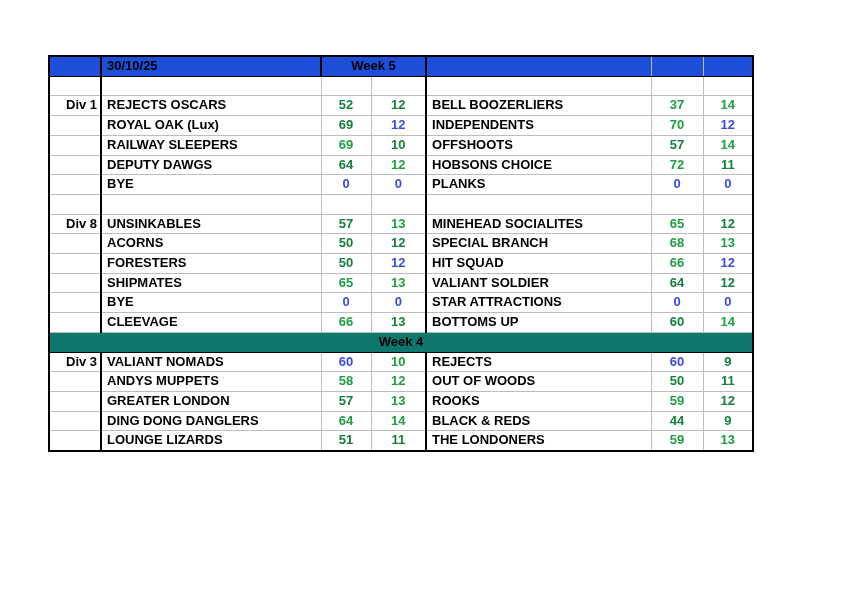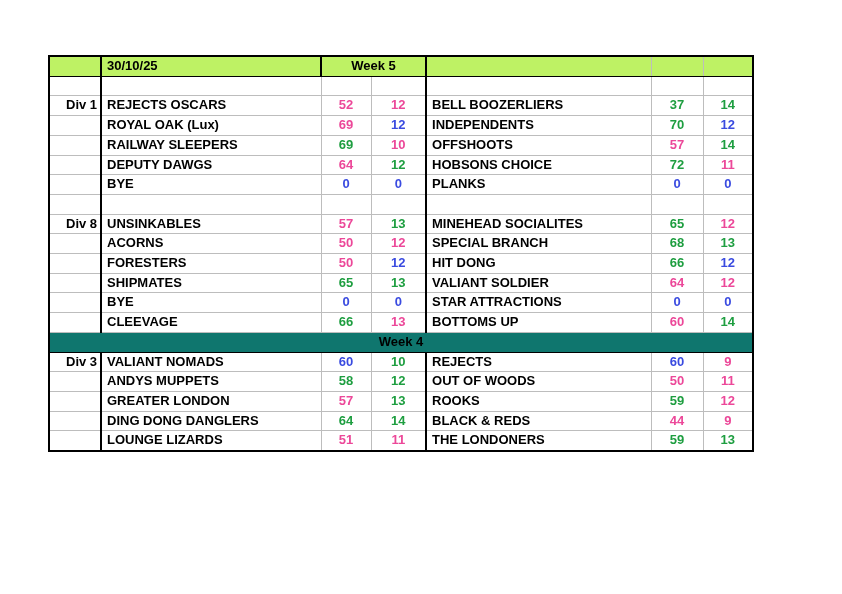--- a/index.html
+++ b/index.html
@@ -16,27 +16,27 @@
     height:18.7px; line-height:18.7px; padding:0;
     font-size:13px; font-weight:bold; color:#000;
     border-right:1px solid #bdbdbd; border-bottom:1px solid #bdbdbd;
     white-space:nowrap; overflow:hidden;
   }
   td.name { text-align:left; padding-left:5px; }
   td.num  { text-align:center; }
   td.div-col { text-align:left; padding-left:16px; border-right:2px solid #000; }
   td.sep { border-right:2px solid #000; }
   td.last { border-right:none; }
-  tr.header-row td { background:#bef264; border-bottom:1.5px solid #000; }
+  tr.header-row td { background:#1d4ed8; border-bottom:1.5px solid #000; }
   tr.header-row td.w5 { border-left:2px solid #000; border-right:2px solid #000; }
   tr.week4-row td {
     background:#0f766e; text-align:center;
     border-top:1.5px solid #000; border-bottom:1.5px solid #000;
   }
-  .col-red   { color:#ec4899; }
+  .col-red   { color:#15803d; }
   .col-green { color:#1e9e40; }
   .col-blue  { color:#3a4be0; }
 </style>
 </head>
 <body>
 
 <div class="sheet">
   <table class="results">
     <colgroup>
       <col style="width:52px">
@@ -135,21 +135,21 @@
           <td class="num sep col-red">12</td>
           <td class="name">SPECIAL BRANCH</td>
           <td class="num col-green">68</td>
           <td class="num last col-green">13</td>
         </tr>
         <tr>
           <td class="div-col"></td>
           <td class="name">FORESTERS</td>
           <td class="num col-red">50</td>
           <td class="num sep col-blue">12</td>
-          <td class="name">HIT DONG</td>
+          <td class="name">HIT SQUAD</td>
           <td class="num col-green">66</td>
           <td class="num last col-blue">12</td>
         </tr>
         <tr>
           <td class="div-col"></td>
           <td class="name">SHIPMATES</td>
           <td class="num col-green">65</td>
           <td class="num sep col-green">13</td>
           <td class="name">VALIANT SOLDIER</td>
           <td class="num col-red">64</td>

